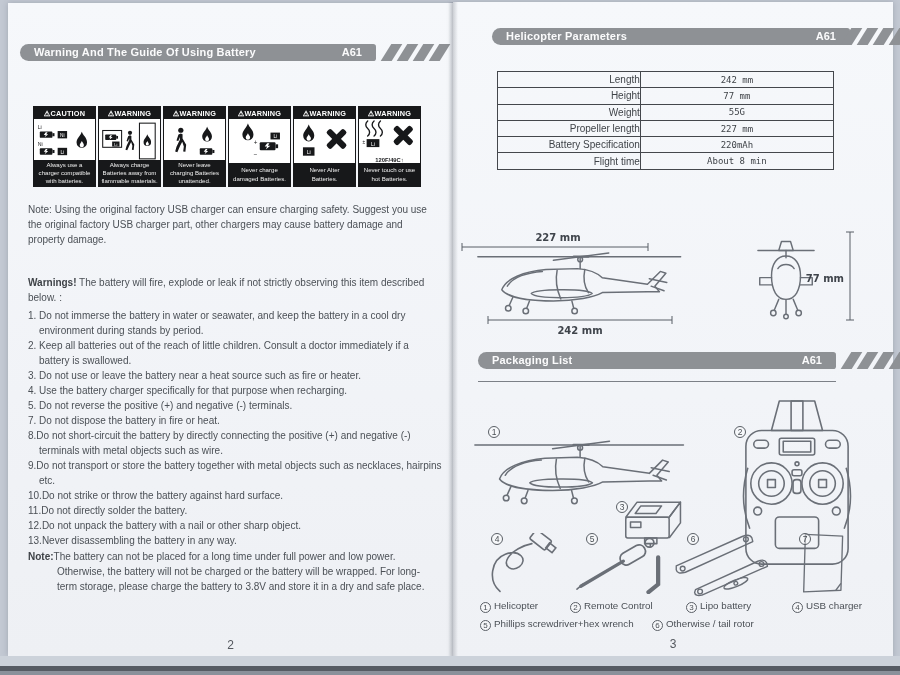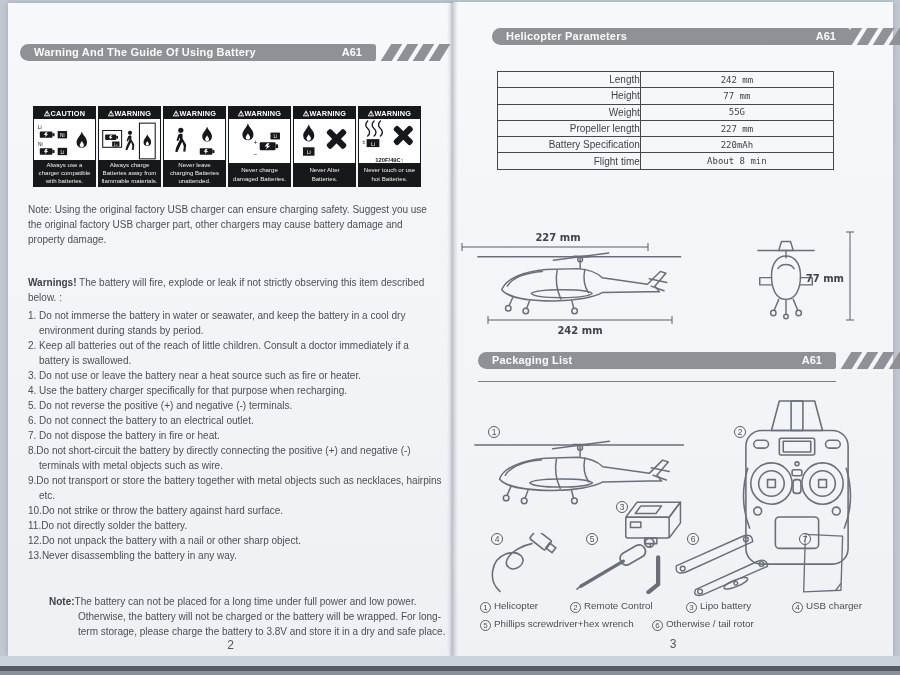--- a/index.html
+++ b/index.html
@@ -39,21 +39,21 @@
   .wcap { background:#17181a; color:#f0f0f0; font-size:6.1px; line-height:1.32;
     min-height:23px; display:flex; align-items:center; justify-content:center;
     text-align:center; padding:1px 2px; }
 
   .body-text { color:#4b5056; font-size:10px; line-height:1.5; }
   .note-top { position:absolute; left:20px; top:199px; width:412px; }
   .warn-block { position:absolute; left:20px; top:272px; width:414px; }
   .wintro b { color:#3e4247; }
   .wlist { margin:3px 0 0; padding:0; list-style:none; }
   .wlist li { padding-left:11px; text-indent:-11px; }
-  .bnote-wrap { position:absolute; left:20px; top:591px; width:410px;margin-left:21px; }
+  .bnote-wrap { position:absolute; left:20px; top:546px; width:410px; }
   .bnlabel { font-weight:bold; color:#3e4247; }
   .bnrest { margin-left:29px; }
   .pnum { position:absolute; left:0; width:100%; text-align:center;
     font-size:12px; color:#54585e; }
 
   
   .ptable { position:absolute; left:44px; top:69px; width:337px;
     border-collapse:collapse; }
   .ptable td { border:1px solid #44474c; height:16.3px; padding:0;
     font-size:10px; color:#3f4348;text-align:right; }
@@ -334,21 +334,20 @@
     <div class="body-text warn-block">
       <div class="wintro">
         <b>Warnings!</b><span> The battery will fire, explode or leak if not strictly observing this item described below. :</span>
       </div>
       <ul class="wlist">
         <li>1. Do not immerse the battery in water or seawater, and keep the battery in a cool dry environment during stands by period.</li>
         <li>2. Keep all batteries out of the reach of little children. Consult a doctor immediately if a battery is swallowed.</li>
         <li>3. Do not use or leave the battery near a heat source such as fire or heater.</li>
         <li>4. Use the battery charger specifically for that purpose when recharging.</li>
         <li>5. Do not reverse the positive (+) and negative (-) terminals.</li>
-        <li>6. Do not connect the battery to an electrical outlet.</li>
         <li>7. Do not dispose the battery in fire or heat.</li>
         <li>8.Do not short-circuit the battery by directly connecting the positive (+) and negative (-) terminals with metal objects such as wire.</li>
         <li>9.Do not transport or store the battery together with metal objects such as necklaces, hairpins etc.</li>
         <li>10.Do not strike or throw the battery against hard surface.</li>
         <li>11.Do not directly solder the battery.</li>
         <li>12.Do not unpack the battery with a nail or other sharp object.</li>
         <li>13.Never disassembling the battery in any way.</li>
       </ul>
     </div>
 

